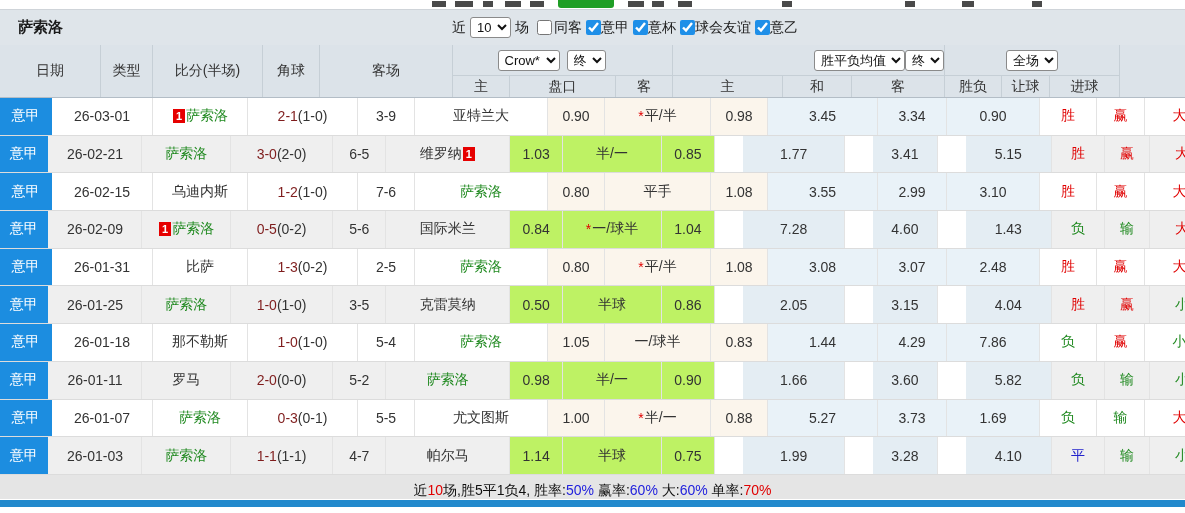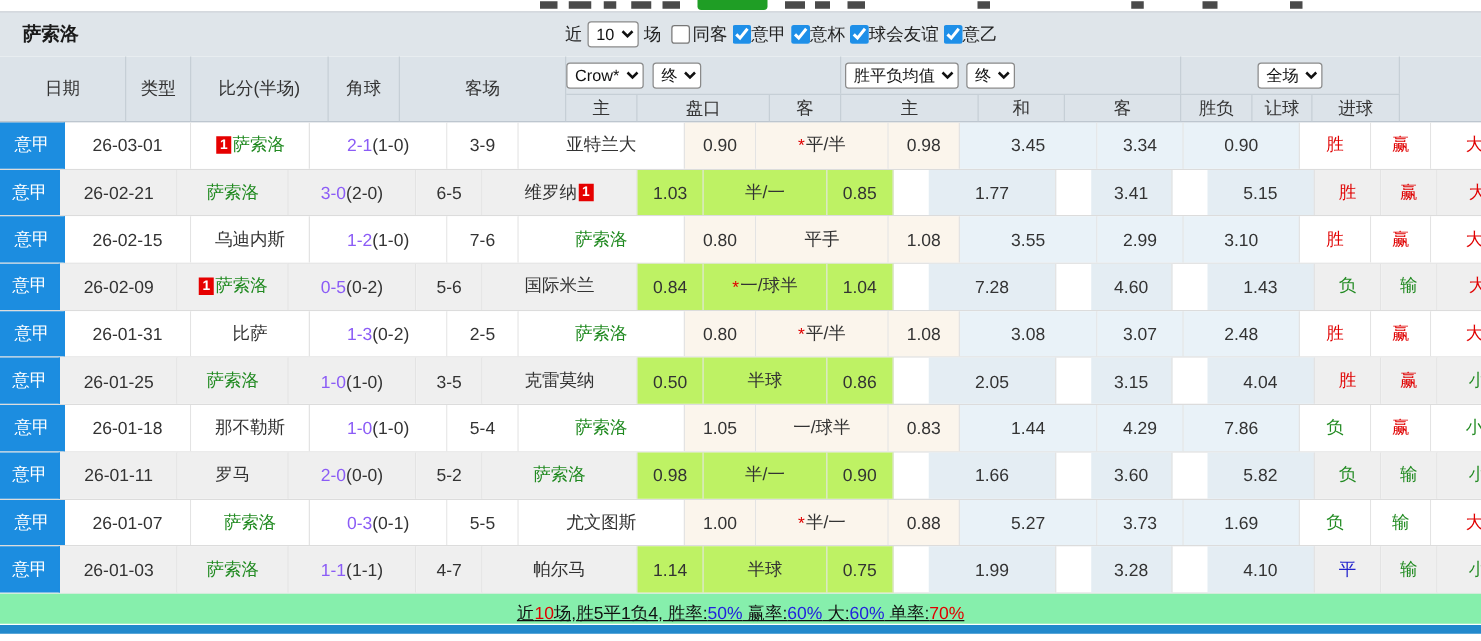--- a/index.html
+++ b/index.html
@@ -25,22 +25,22 @@
   select { font-size: 13px; padding: 1px 2px; border: 1px solid #8a8a8a; border-radius: 3px; background: #fff; color: #111; }
 
   
   .tablewrap { width: 1185px; overflow: hidden; }
   .table { width: 1215px; }
   .hdr { display: flex; height: 53px; background: #dce3e9; border-bottom: 1px solid #b3bdc6; font-size: 14px; color: #333; }
   .hcell { display: flex; align-items: center; justify-content: center; border-right: 1px solid #c6cfd6; height: 52px; }
   .hright { display: flex; flex-direction: column; }
   .drow { height: 30px; display: flex; }
   .dgroup { display: flex; align-items: center; border-right: 1px solid #c6cfd6; height: 30px; }
-  .dg-asian { width: 220px; justify-content: flex-start; padding-right: 22px; gap: 7px; }
-  .dg-euro  { width: 272px; justify-content: flex-start; padding-left: 3px; gap: 6px; }
+  .dg-asian { width: 220px; justify-content: center; padding-right: 22px; gap: 7px; }
+  .dg-euro  { width: 272px; justify-content: flex-end; padding-left: 3px; gap: 0; }
   .dg-scope { width: 175px; justify-content: center; }
   .srow { height: 22px; display: flex; border-top: 1px solid #c6cfd6; }
   .scell { display: flex; align-items: center; justify-content: center; border-right: 1px solid #c6cfd6; height: 21px; font-size: 14px; }
 
   
   .cl{width:52px}.cd{width:101px}.ch{width:95px}.cs{width:110px}.cc{width:57px}.ca{width:133px}
   .cah{width:57px}.chd{width:106px}.caa{width:57px}
   .ceh{width:110px}.ced{width:69px}.cea{width:93px}
   .cr{width:57px}.cv{width:48px}.cg{width:70px}
 
@@ -49,25 +49,25 @@
   .c { display: flex; align-items: center; justify-content: center; border-right: 1px solid #e3e3e3; }
   .row.odd  .c { background: #ffffff; }
   .row.even .c { background: #efefef; }
   .row.odd  .ta { background: #fbf5ec; }
   .row.even .ta { background: #bef264; }
   .row.odd  .te { background: #e9f2f8; }
   .row.even .te { background: #e4edf3; margin-left: 28px; }
   .c.league { background: #1c8de0 !important; color: #fff; border-right: 1px solid #1c8de0; }
   .badge { background: #e60000; color: #fff; font-size: 11px; font-weight: bold; line-height: 14px; padding: 0 3px; margin: 0 1px; }
   .green { color: #218a21; }
-  .redtx { color: #8b5cf6; }
+  .redtx { color: #7f1d1d; }
   .star { color: #e00000; margin-right: 1px; }
 
   
-  .summary { height: 24px; line-height: 30px; text-align: center; font-size: 14px; color: #111; background: #86efac; text-decoration: underline; }
+  .summary { height: 24px; line-height: 30px; text-align: center; font-size: 14px; color: #111; background: #e5e5e5; }
   .summary .r { color: #e00000; }
   .summary .b { color: #2222dd; }
   .bluebar { height: 7px; background: #2289cc; margin-top: 1px; }
 </style>
 </head>
 <body>
 
 <div class="topstrip">
   <div class="frag" style="left:432px;width:14px"></div>
   <div class="frag" style="left:455px;width:18px"></div>

